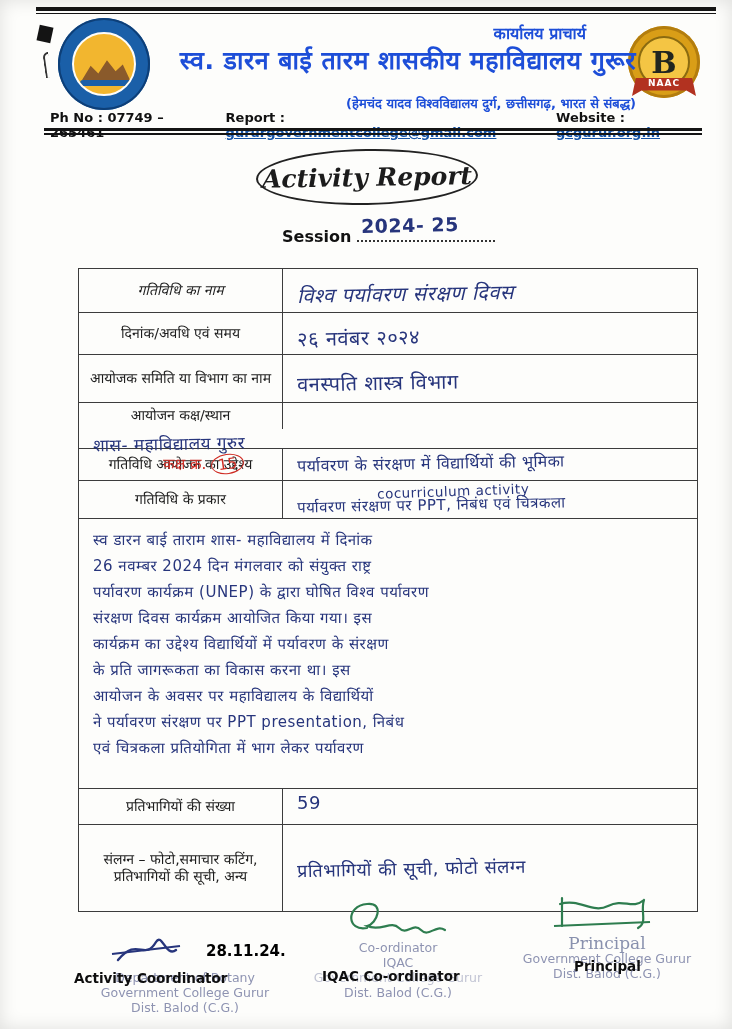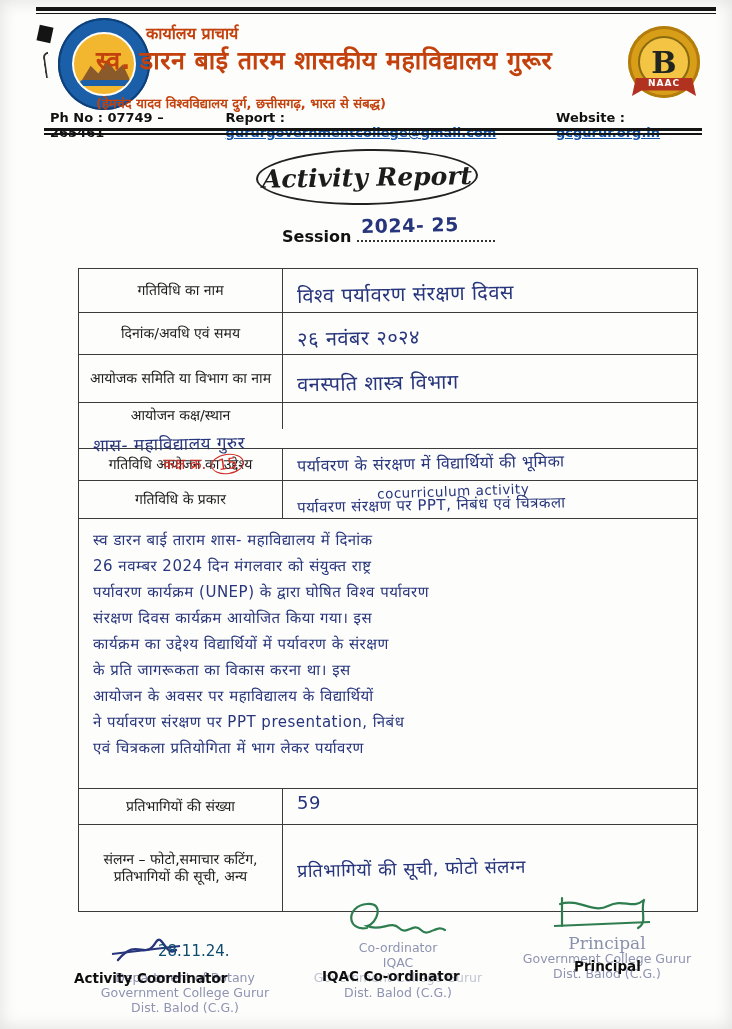--- a/index.html
+++ b/index.html
@@ -6,21 +6,21 @@
   body { background:#e6e5e2; font-family:"DejaVu Sans", sans-serif; }
   #page {
     position:relative; width:732px; height:1029px; margin:0 auto;
     background:#fdfdfb; overflow:hidden;
     box-shadow:inset 0 0 18px rgba(0,0,0,.12);
   }
   .abs { position:absolute; }
 
   
   .rule { position:absolute; background:#141414; }
-  .hdr-center { text-align:left; color:#c2410c; }
+  .hdr-center { text-align:right; color:#1d4ed8; }
   .office-line { font-size:16px; font-weight:bold; }
   .college-name { font-size:25px; font-weight:bold; letter-spacing:.5px; }
   .district-line { font-size:14px; font-weight:bold; }
   .affil-line { font-size:13px; font-weight:bold; }
   .contact-line { font-size:13px; font-weight:bold; color:#111; display:flex; gap:26px; }
   .contact-line a { color:#1553a6; text-decoration:underline; font-weight:bold; }
 
   .emblem { width:92px; height:92px; border-radius:50%;
     background:#1a5fa8; display:flex; align-items:center; justify-content:center;
     box-shadow:0 0 0 2px #0d3f78 inset; }
@@ -69,21 +69,21 @@
   .type-en { font-size:13.5px; margin-left:80px; transform:rotate(-2deg); display:inline-block; }
   .brief p { font-size:15px; line-height:26px; white-space:nowrap; }
   .num-val { font-size:18px; padding-top:6px; }
 
   
   .sig-block { position:absolute; text-align:center; }
   .stamp { color:#8288aa; font-size:12.5px; line-height:15px; opacity:.9; }
   .stamp .big { font-family:"DejaVu Serif", serif; font-size:17px; color:#7d86a6; }
   .overlay-label { font-weight:bold; color:#0e0e0e; font-size:13.5px; position:absolute; white-space:nowrap; }
   .sig-svg { display:block; margin:0 auto; }
-  .date-note { color:#0c4a6e; font-size:15px; font-weight:normal; position:absolute; }
+  .date-note { color:#000000; font-size:15px; font-weight:bold; position:absolute;margin-left:48px; }
 
   
   .corner-mark { position:absolute; left:38px; top:26px; width:14px; height:16px; background:#141414; transform:rotate(12deg); }
   .pen-mark { position:absolute; left:44px; top:52px; width:6px; height:26px;
     border-left:2px solid #333; border-top:2px solid #333; border-radius:6px 0 0 0; transform:rotate(-8deg); }
 </style>
 </head>
 <body>
 
 <div id="page">
@@ -140,21 +140,21 @@
   <div class="title-oval">
     <span class="title-text">Activity Report</span>
   </div>
 
   <div class="session-line">
     <span>Session</span><span class="session-dots"><span class="session-value hw hw-tilt">2024- 25</span></span>
   </div>
 
   <div class="atable">
 
-    <div class="trow" style="height:44px;">
+    <div class="trow" style="height:44px;font-style:italic;">
       <div class="tlabel">गतिविधि का नाम</div>
       <div class="tval"><span class="hw hw-tilt v-lg">विश्व पर्यावरण संरक्षण दिवस</span></div>
     </div>
 
     <div class="trow" style="height:42px;">
       <div class="tlabel">दिनांक/अवधि एवं समय</div>
       <div class="tval"><span class="hw hw-tilt v-lg">२६ नवंबर २०२४</span></div>
     </div>
 
     <div class="trow" style="height:48px;">

